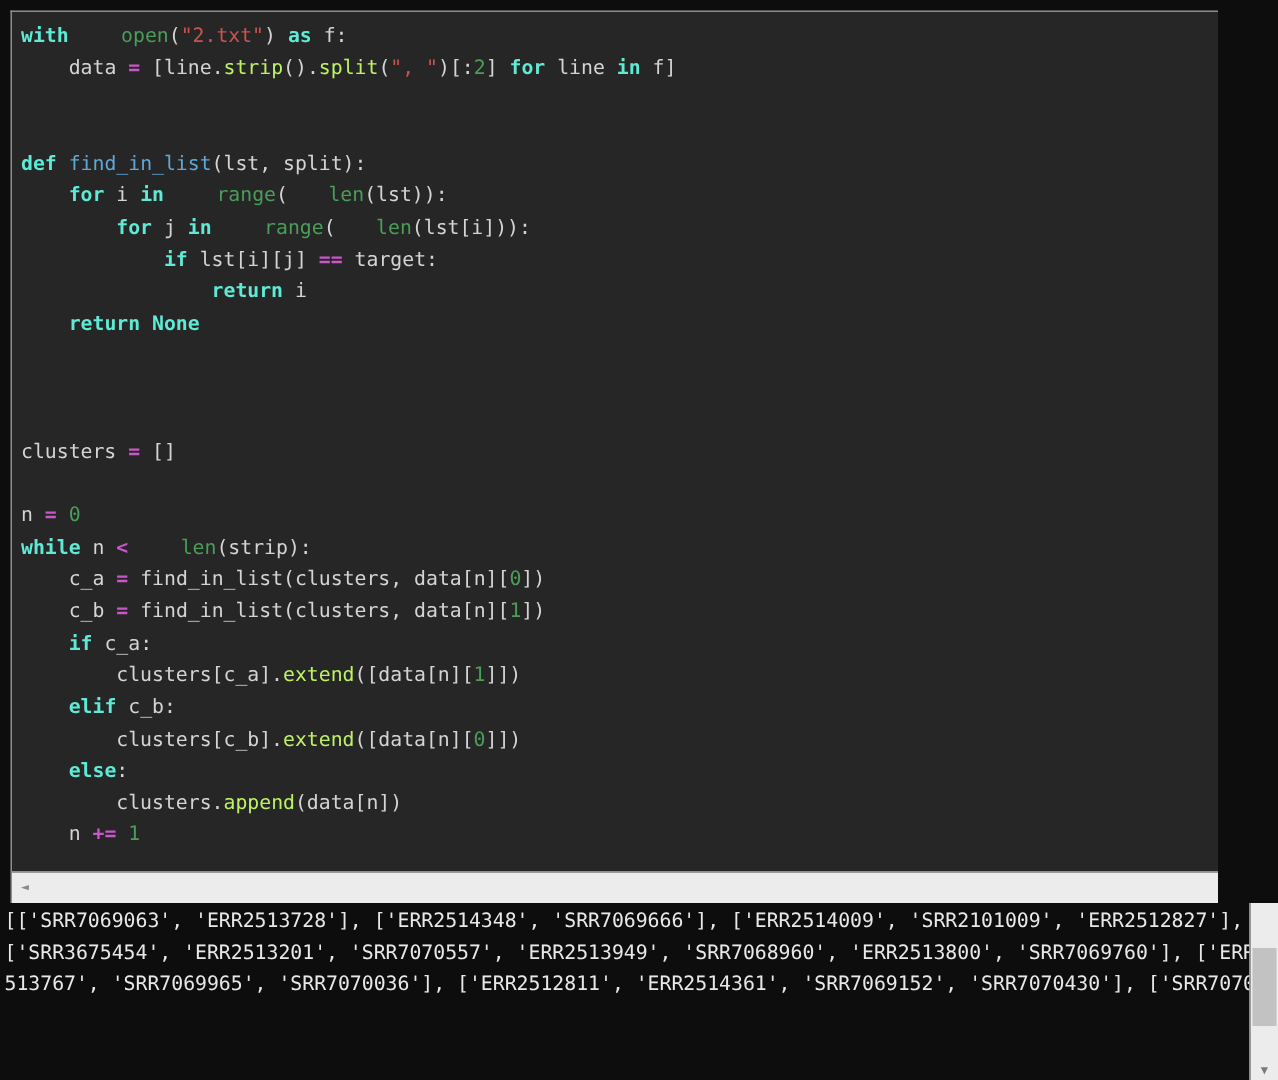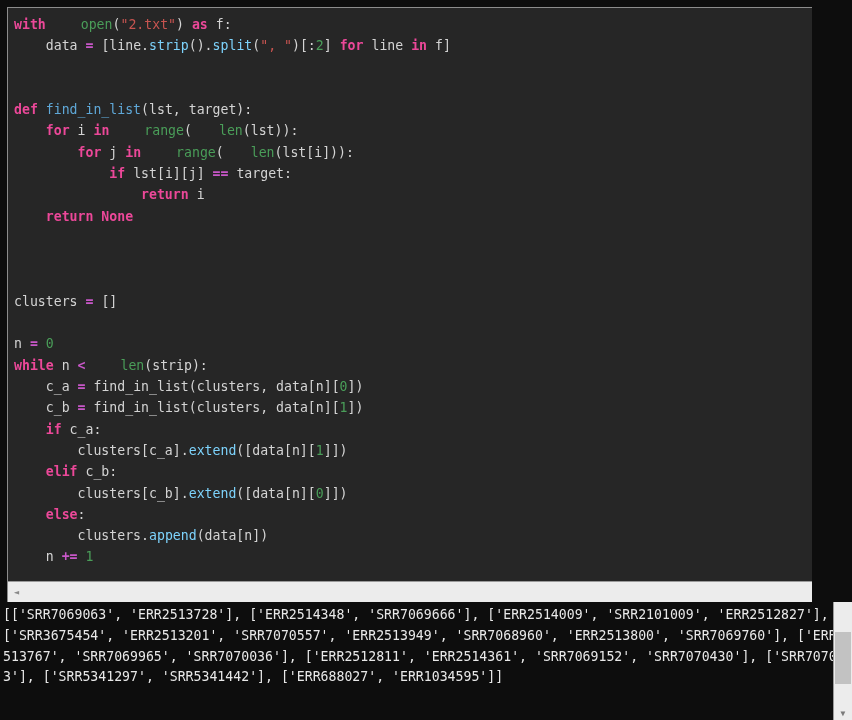--- a/index.html
+++ b/index.html
@@ -56,26 +56,26 @@
     margin: 0;
     font-family: "DejaVu Sans Mono", monospace;
     font-size: 13.2px;
     line-height: 21.3px;
     color: #d4d4d4;
     white-space: pre;
     letter-spacing: 0px;
   }
 
   
-  .t-kw   { color: #ec4899; font-weight: bold; }
+  .t-kw   { color: #5eead4; font-weight: bold; }
   .t-bi   { color: #4a9e59; margin-left: 27px; }
   .t-str  { color: #c75450; }
   .t-op   { color: #c857c8; font-weight: bold; }
   .t-num  { color: #4a9e59; }
-  .t-fn   { color: #7dd3fc; }
+  .t-fn   { color: #bef264; }
   .t-def  { color: #5fa8d8; }
   .t-pl   { color: #d4d4d4; }
 
   
   .hscroll {
     position: absolute;
     left: 0;
     bottom: 0;
     width: 100%;
     height: 21px;
@@ -167,21 +167,21 @@
 <div id="app">
 
   <div class="editor-wrap">
     <div class="editor-panel">
 
       <div class="code-area">
         <pre class="code"><span class="t-kw">with</span> <span class="t-bi">open</span><span class="t-pl">(</span><span class="t-str">"2.txt"</span><span class="t-pl">)</span> <span class="t-kw">as</span> <span class="t-pl">f:</span>
     <span class="t-pl">data</span> <span class="t-op">=</span> <span class="t-pl">[line.</span><span class="t-fn">strip</span><span class="t-pl">().</span><span class="t-fn">split</span><span class="t-pl">(</span><span class="t-str">", "</span><span class="t-pl">)[:</span><span class="t-num">2</span><span class="t-pl">]</span> <span class="t-kw">for</span> <span class="t-pl">line</span> <span class="t-kw">in</span> <span class="t-pl">f]</span>
 
 
-<span class="t-kw">def</span> <span class="t-def">find_in_list</span><span class="t-pl">(lst, target):</span>
+<span class="t-kw">def</span> <span class="t-def">find_in_list</span><span class="t-pl">(lst, split):</span>
     <span class="t-kw">for</span> <span class="t-pl">i</span> <span class="t-kw">in</span> <span class="t-bi">range</span><span class="t-pl">(</span><span class="t-bi">len</span><span class="t-pl">(lst)):</span>
         <span class="t-kw">for</span> <span class="t-pl">j</span> <span class="t-kw">in</span> <span class="t-bi">range</span><span class="t-pl">(</span><span class="t-bi">len</span><span class="t-pl">(lst[i])):</span>
             <span class="t-kw">if</span> <span class="t-pl">lst[i][j]</span> <span class="t-op">==</span> <span class="t-pl">target:</span>
                 <span class="t-kw">return</span> <span class="t-pl">i</span>
     <span class="t-kw">return</span> <span class="t-kw">None</span>
 
 
 
 <span class="t-pl">clusters</span> <span class="t-op">=</span> <span class="t-pl">[]</span>
 
@@ -208,21 +208,20 @@
 
     </div>
     <div class="right-gutter"></div>
   </div>
 
   <div class="output-wrap">
     <div class="output-text">
       <pre class="outpre">[['SRR7069063', 'ERR2513728'], ['ERR2514348', 'SRR7069666'], ['ERR2514009', 'SRR2101009', 'ERR2512827'],</pre>
       <pre class="outpre">['SRR3675454', 'ERR2513201', 'SRR7070557', 'ERR2513949', 'SRR7068960', 'ERR2513800', 'SRR7069760'], ['ERR2</pre>
       <pre class="outpre">513767', 'SRR7069965', 'SRR7070036'], ['ERR2512811', 'ERR2514361', 'SRR7069152', 'SRR7070430'], ['SRR70705</pre>
-      <pre class="outpre">3'], ['SRR5341297', 'SRR5341442'], ['ERR688027', 'ERR1034595']]</pre>
     </div>
     <div class="vscroll">
       <div class="vs-thumb"></div>
       <div class="vs-arrow down">▼</div>
     </div>
   </div>
 
 </div>
 
 </body></html>

